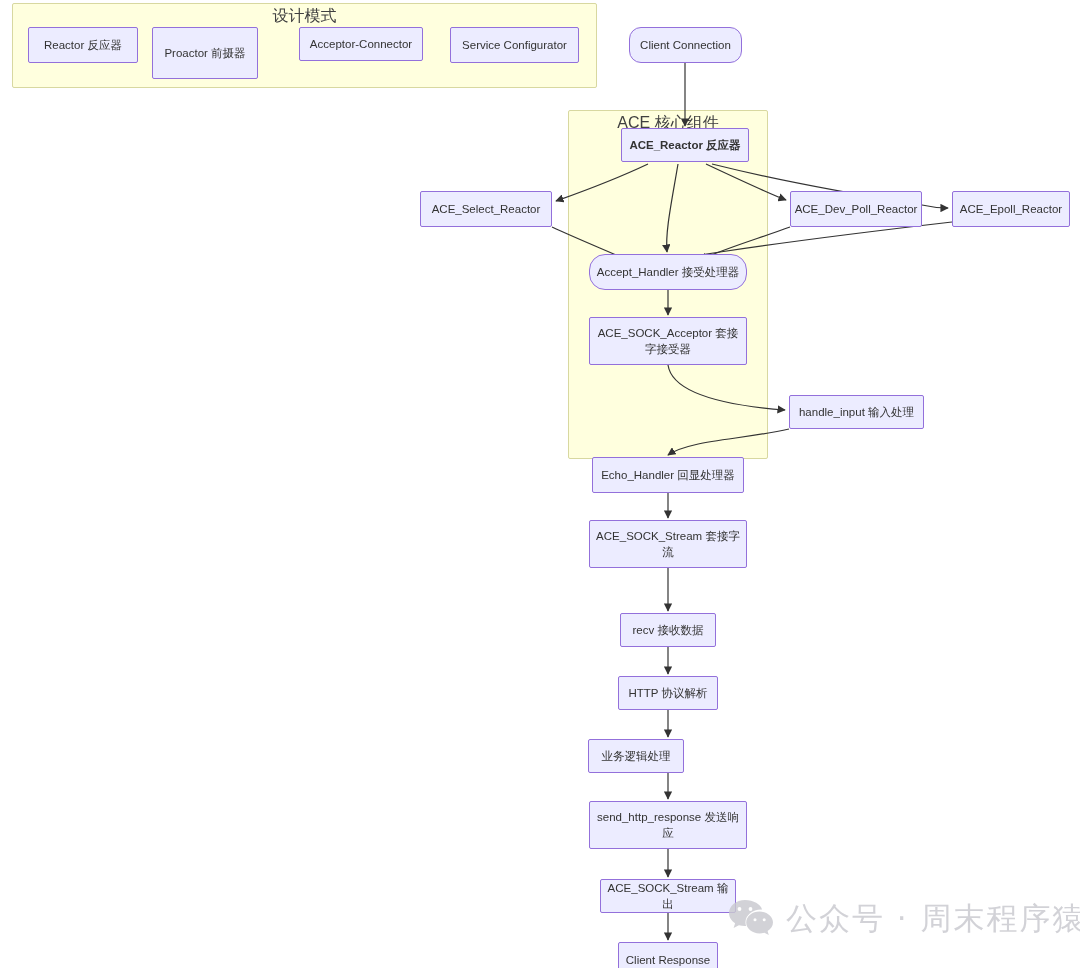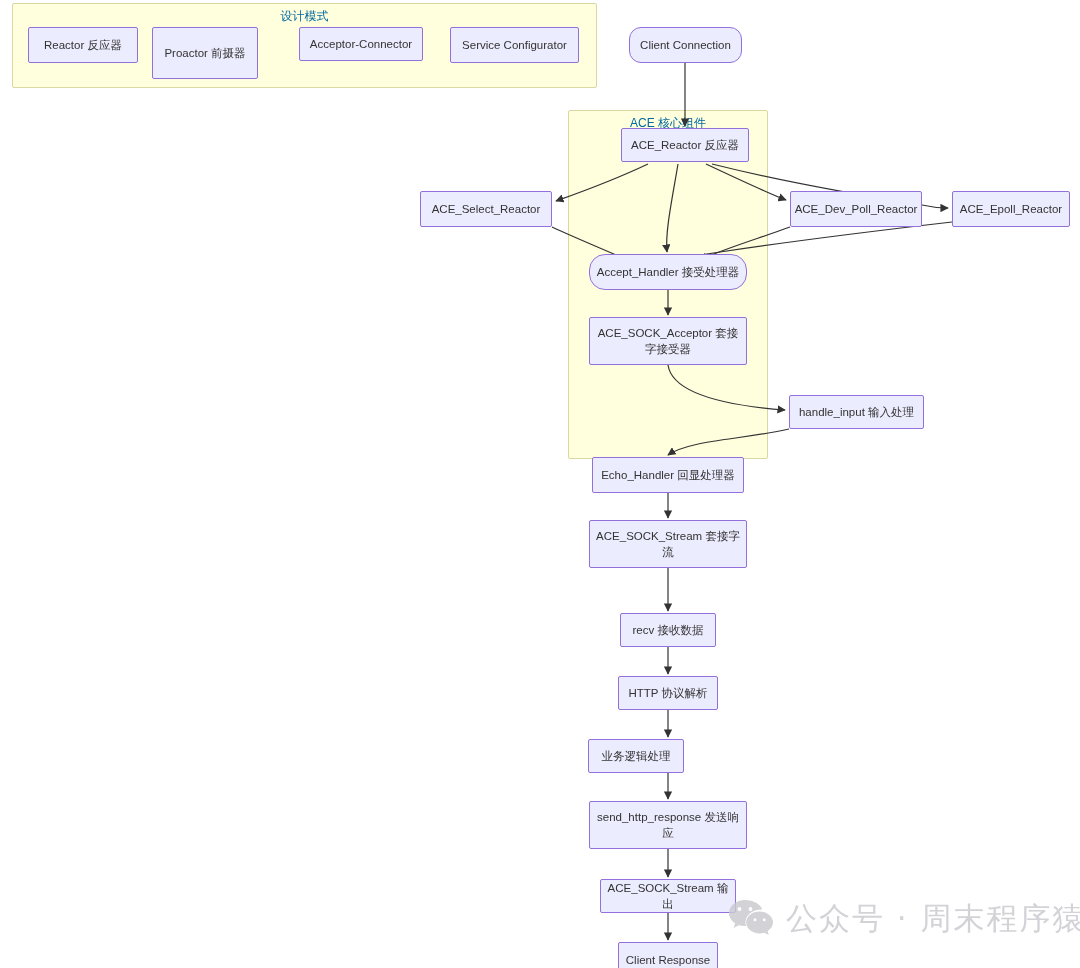--- a/index.html
+++ b/index.html
@@ -25,22 +25,22 @@
     border: 1px solid #d8d8a0;
     border-radius: 2px;
     box-sizing: border-box;
   }
   .cluster-title {
     position: absolute;
     top: 5px;
     left: 0;
     width: 100%;
     text-align: center;
-    font-size: 12px;
-    color: #0369a1;
+    font-size: 16px;
+    color: #404040;
     line-height: 14px;
   }
   
   .node {
     position: absolute;
     box-sizing: border-box;
     background: #ececff;
     border: 1px solid #9370db;
     border-radius: 2px;
     display: flex;
@@ -153,21 +153,21 @@
       </div>
       <div class="node" id="node-acceptor_connector" style="left: 299px; top: 27px; width: 124px; height: 28px;">
         <span>Acceptor-Connector</span>
       </div>
       <div class="node" id="node-service_configurator" style="left: 450px; top: 27px; width: 129px; height: 36px;">
         <span>Service Configurator</span>
       </div>
       <div class="node" id="node-client_connection" style="left: 629px; top: 27px; width: 113px; height: 36px; border-radius: 12px;">
         <span>Client Connection</span>
       </div>
-      <div class="node" id="node-ace_reactor" style="left: 621px; top: 128px; width: 128px; height: 24px;">
+      <div class="node" id="node-ace_reactor" style="left: 621px; top: 128px; width: 128px; height: 24px; font-weight: bold;">
         <span>ACE_Reactor 反应器</span>
       </div>
       <div class="node" id="node-ace_select_reactor" style="left: 420px; top: 191px; width: 132px; height: 36px;">
         <span>ACE_Select_Reactor</span>
       </div>
       <div class="node" id="node-ace_dev_poll_reactor" style="left: 790px; top: 191px; width: 132px; height: 36px;">
         <span>ACE_Dev_Poll_Reactor</span>
       </div>
       <div class="node" id="node-ace_epoll_reactor" style="left: 952px; top: 191px; width: 118px; height: 36px;">
         <span>ACE_Epoll_Reactor</span>

